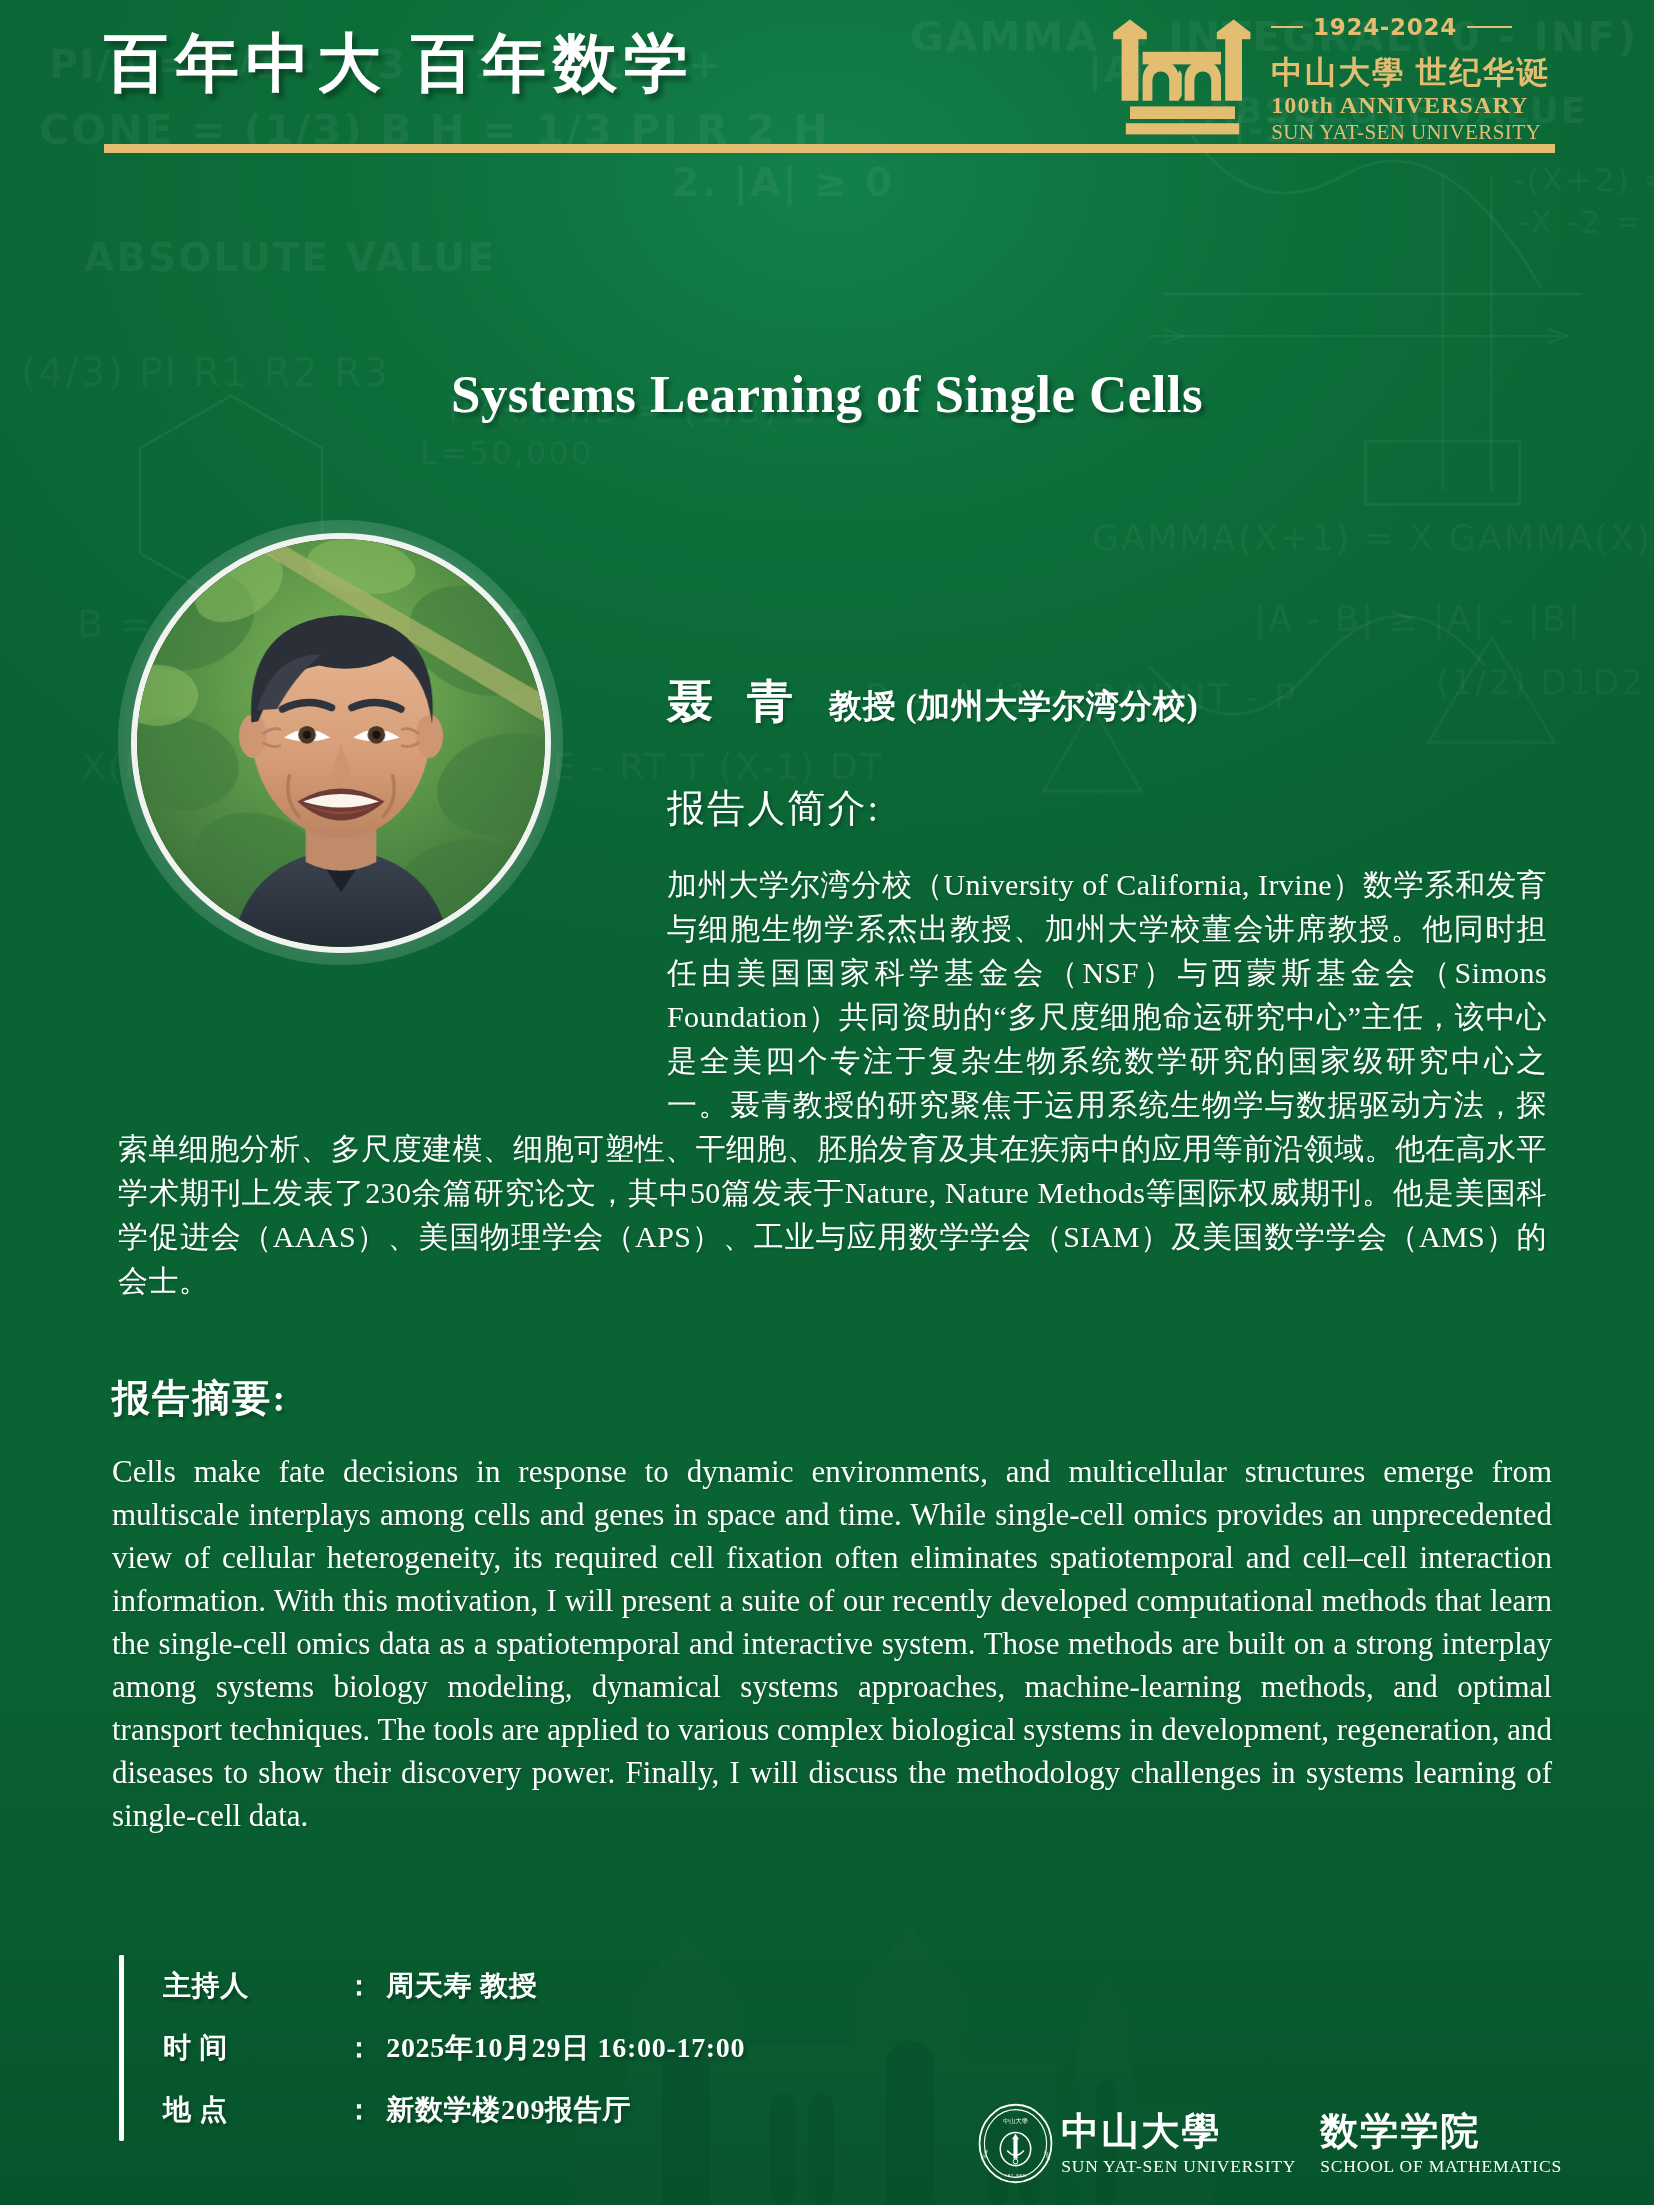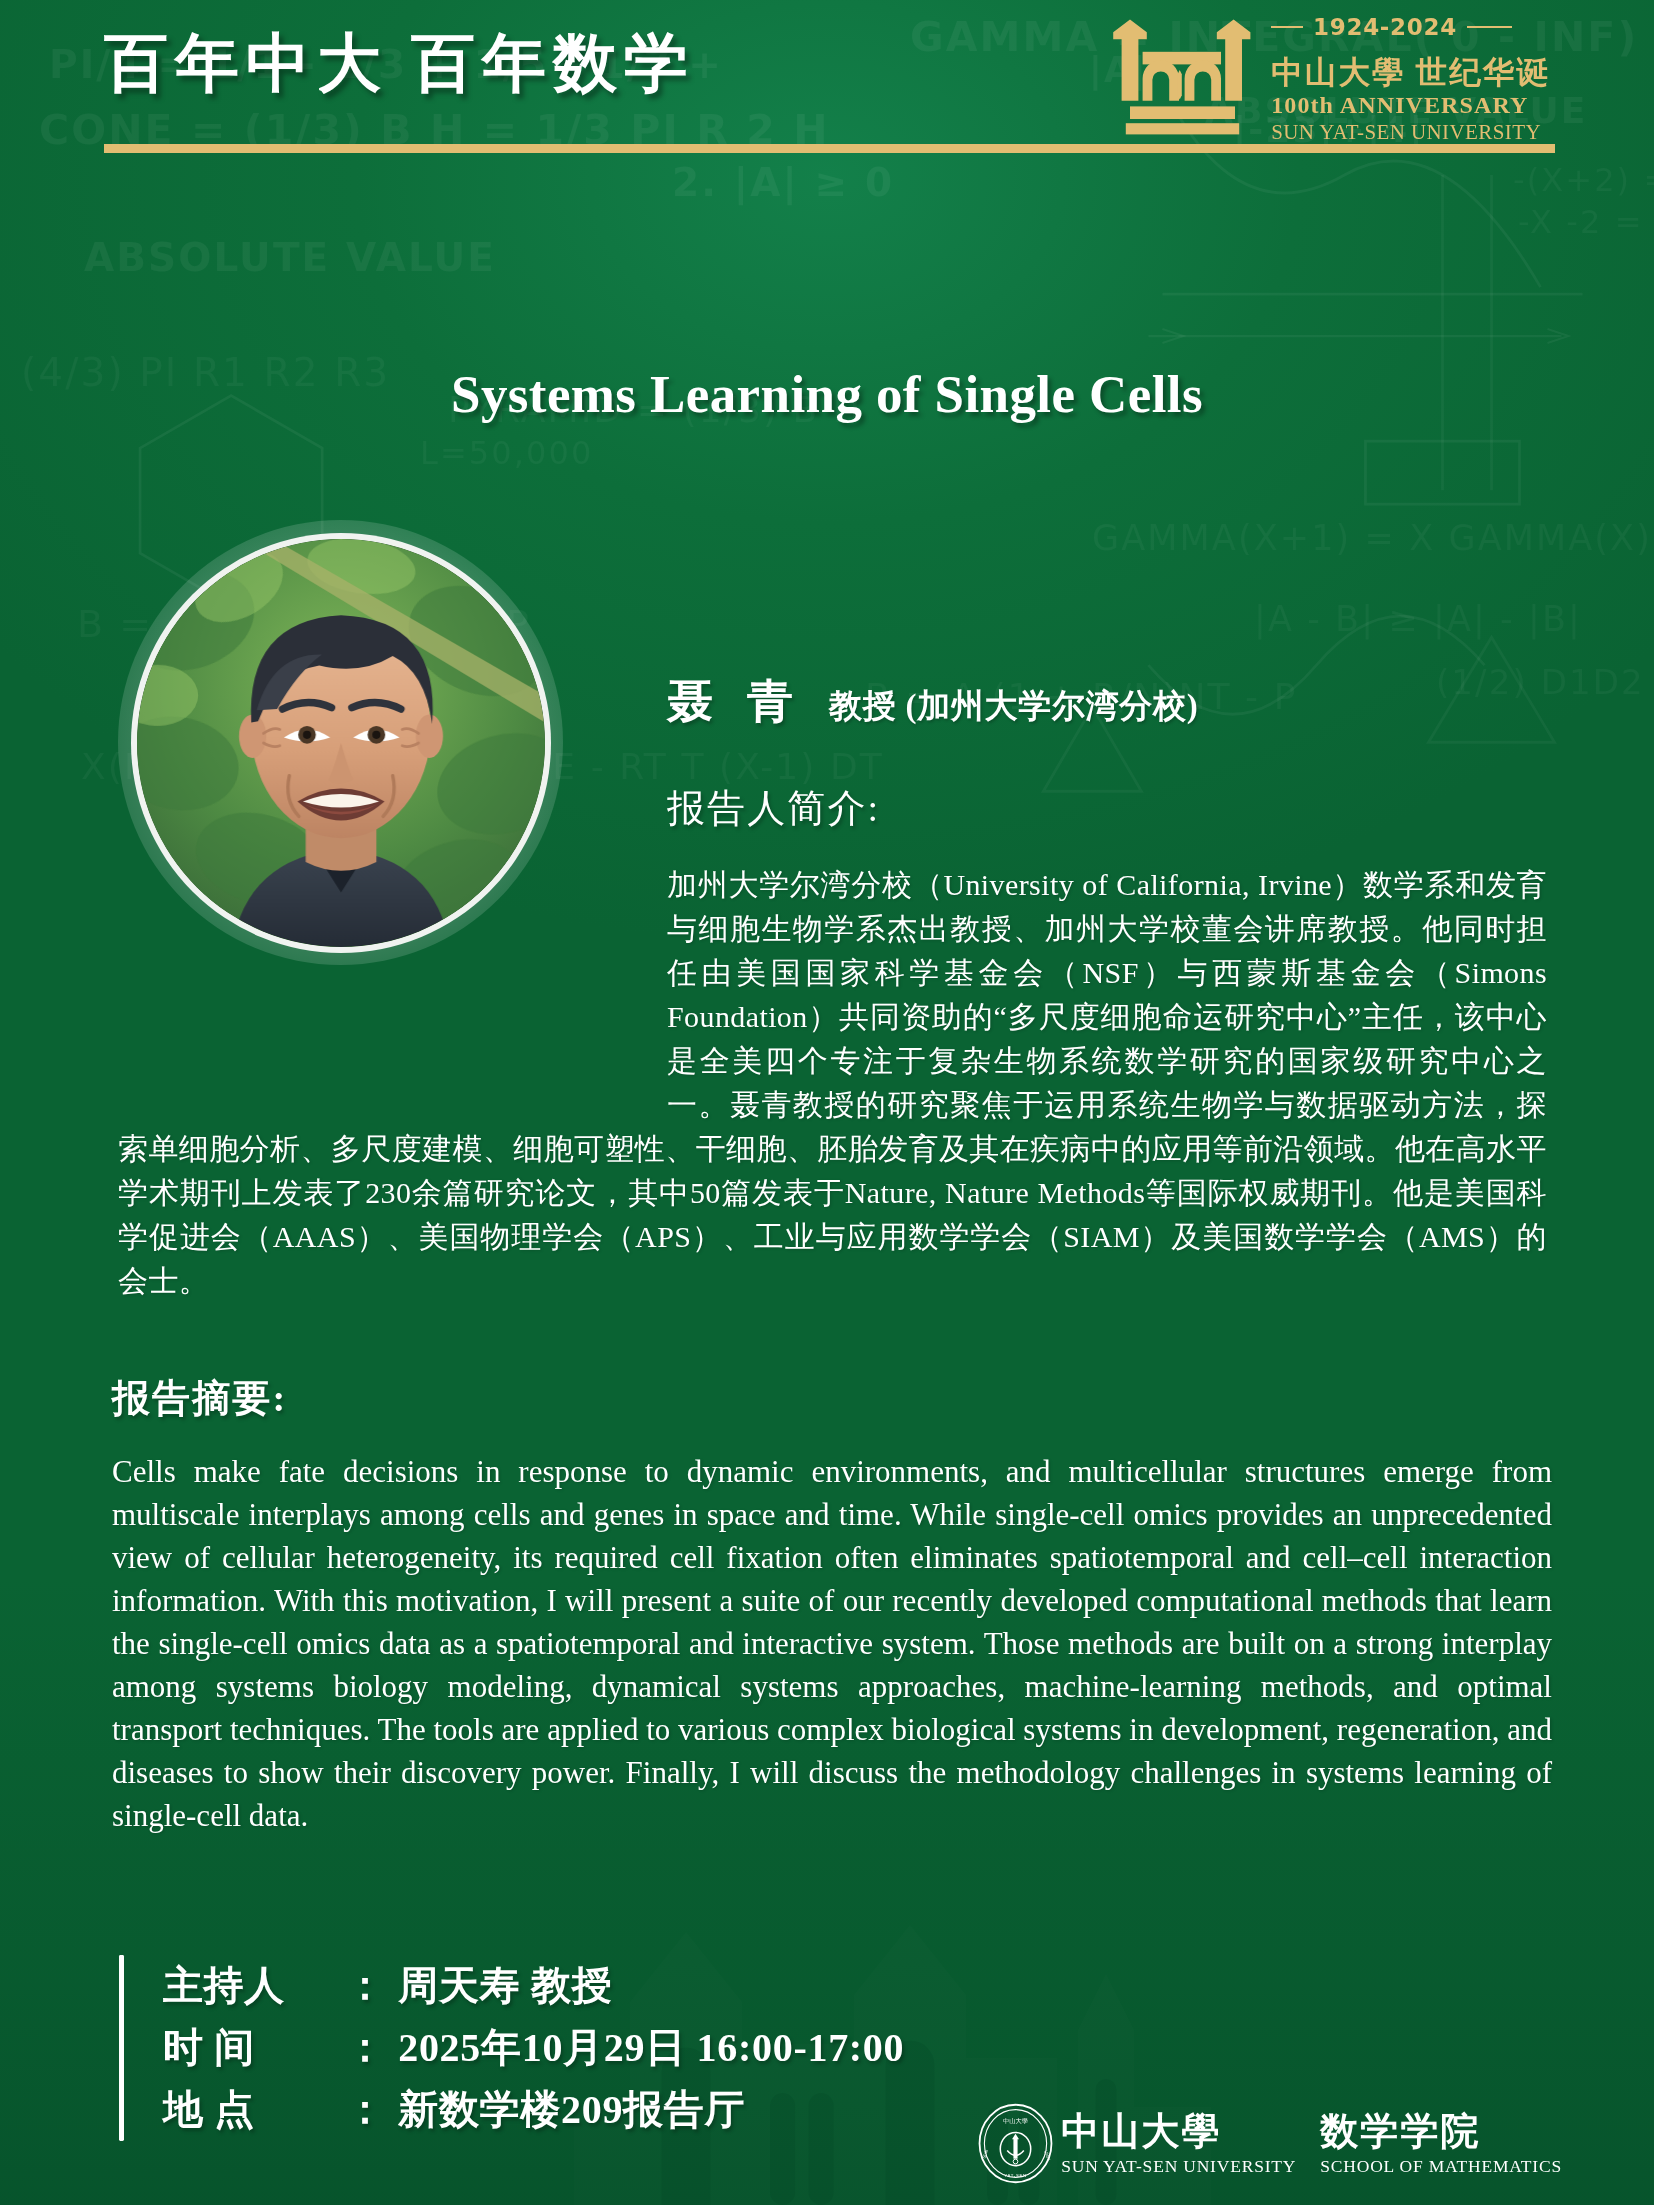--- a/index.html
+++ b/index.html
@@ -288,21 +288,21 @@
   }
   #details-bar {
     width: 4.9px;
     background: #ffffff;
     border-radius: 1.4px;
   }
   #details-rows { display: flex; flex-direction: column; }
   .detail-row {
     display: flex;
     align-items: baseline;
-    font-size: 40px;
+    font-size: 28px;
     line-height: 62px;
     color: #ffffff;
     white-space: nowrap;
     letter-spacing: 0.7px;
     text-shadow: 2.1px 2.8px 3.5px rgba(0,0,0,0.25);
   }
   .detail-label {
     display: inline-block;
     width: 182px;
     font-weight: 700;

